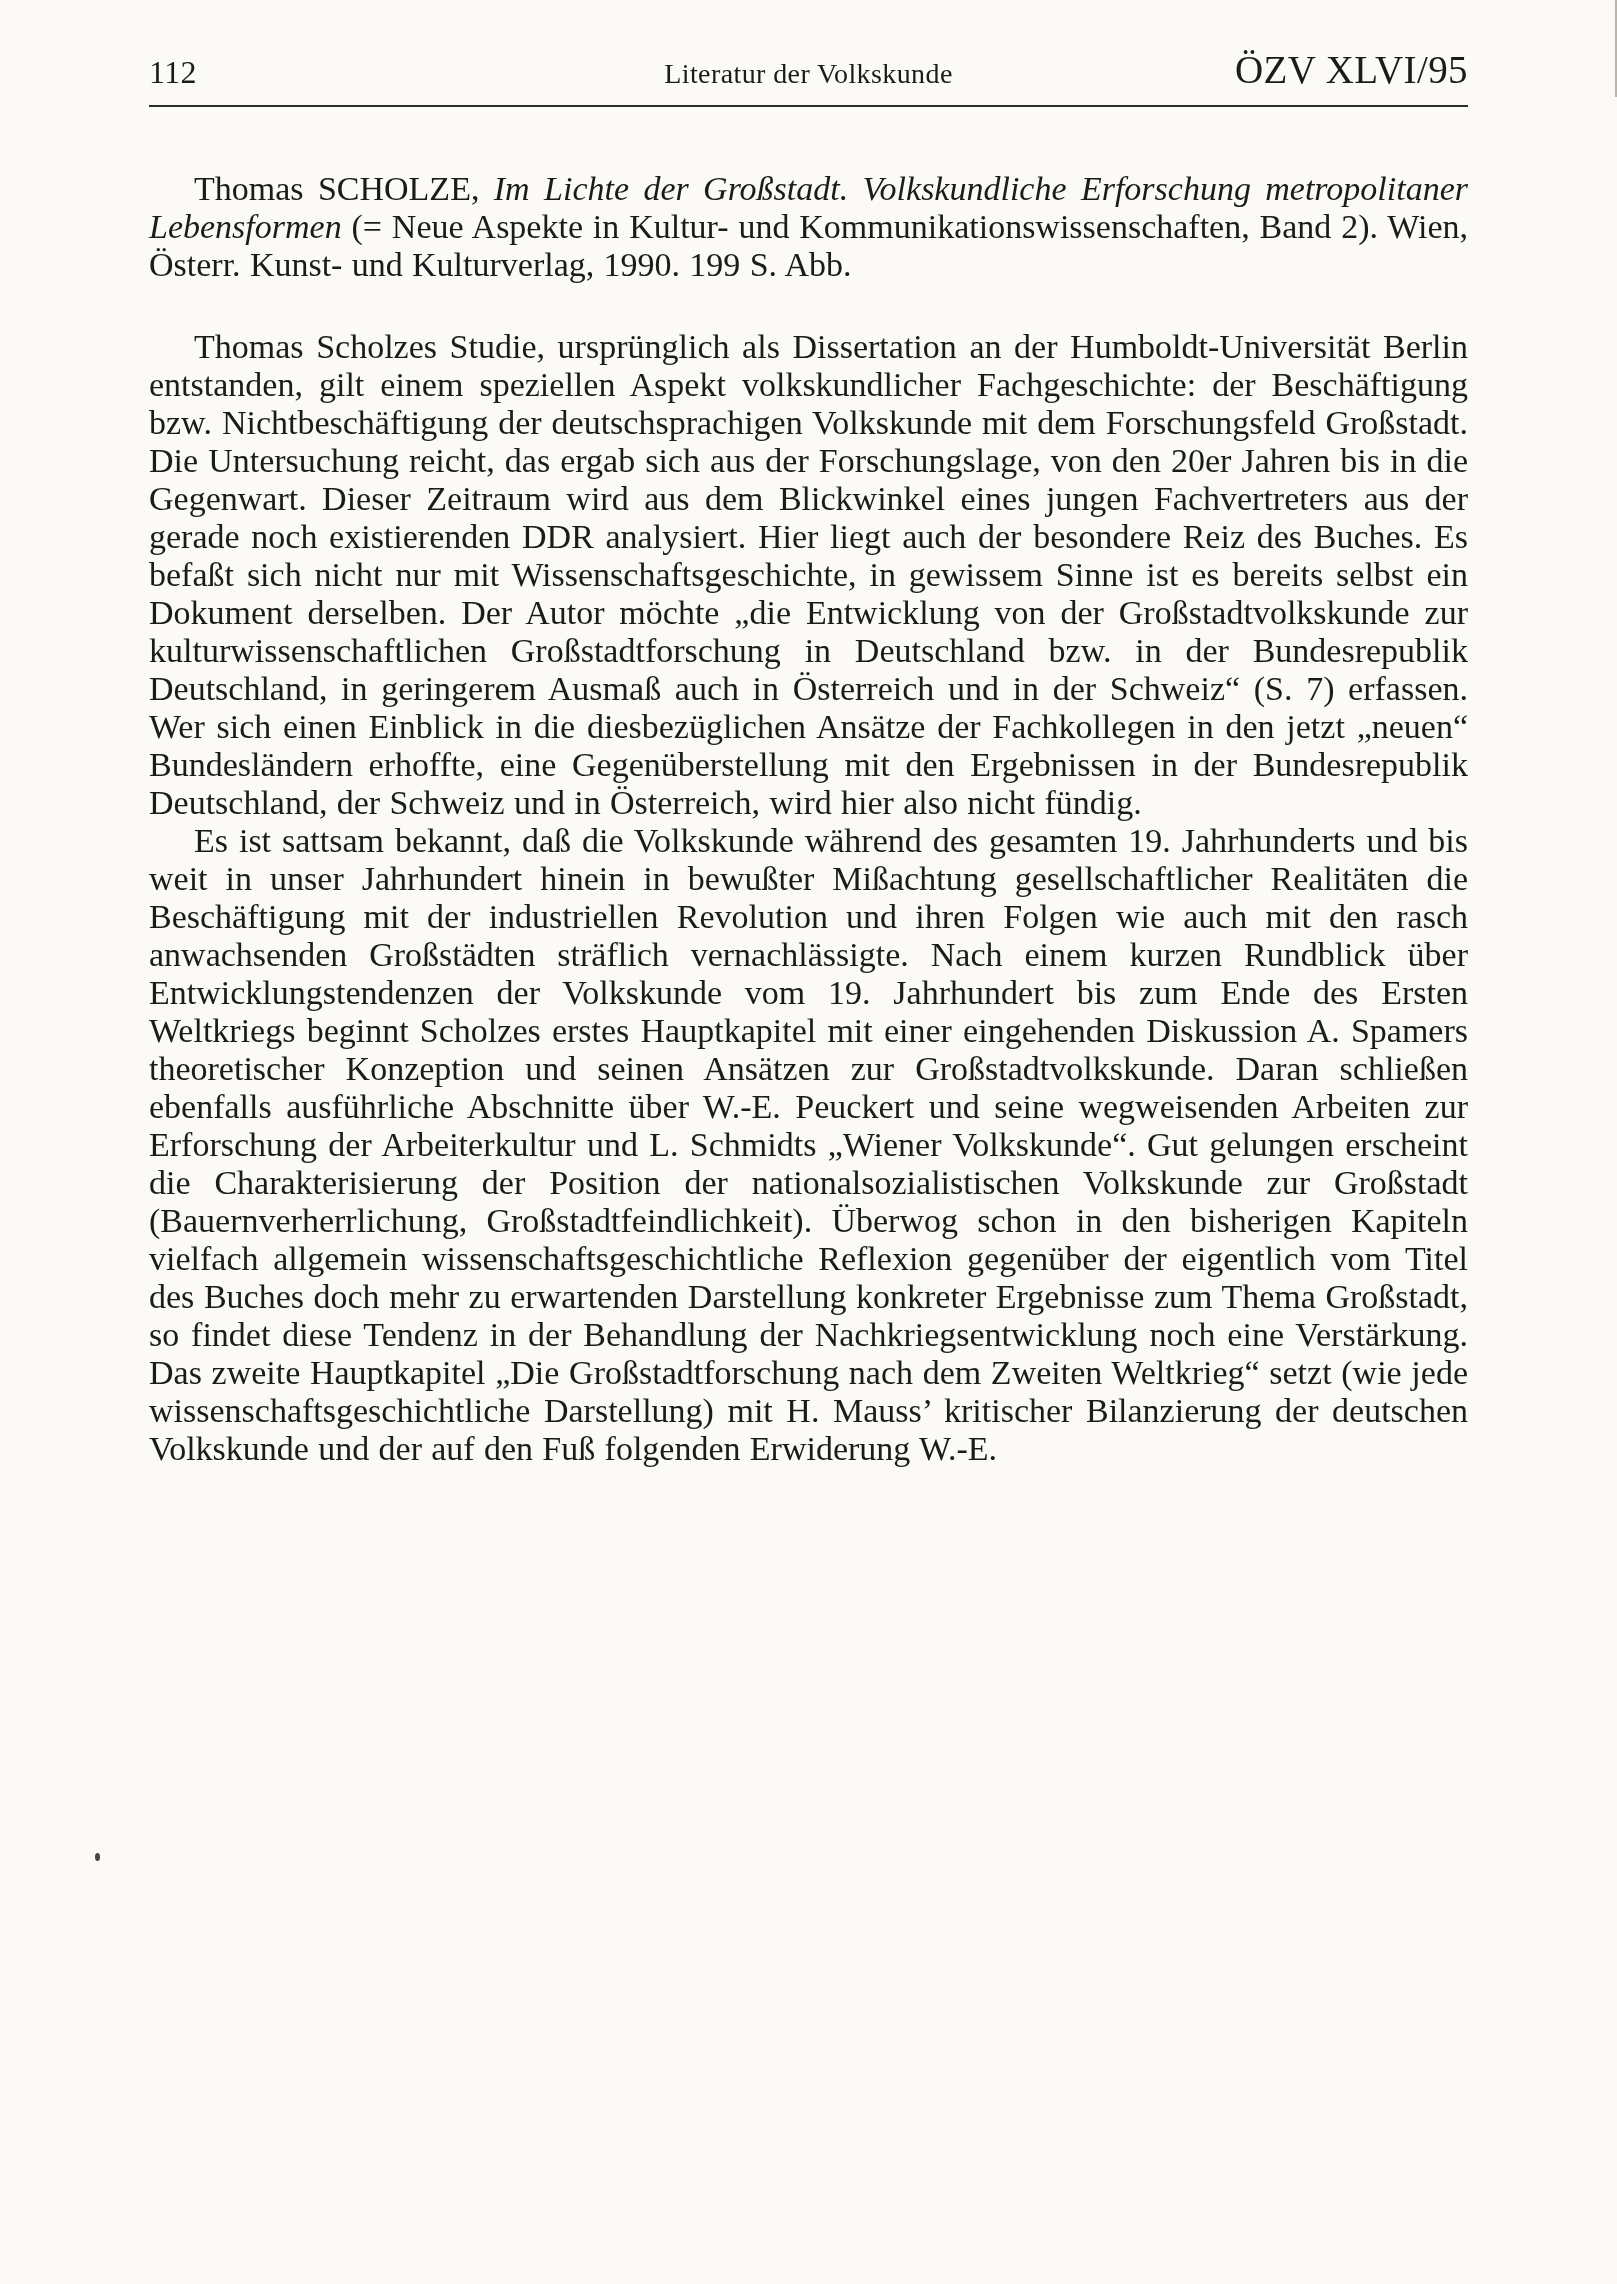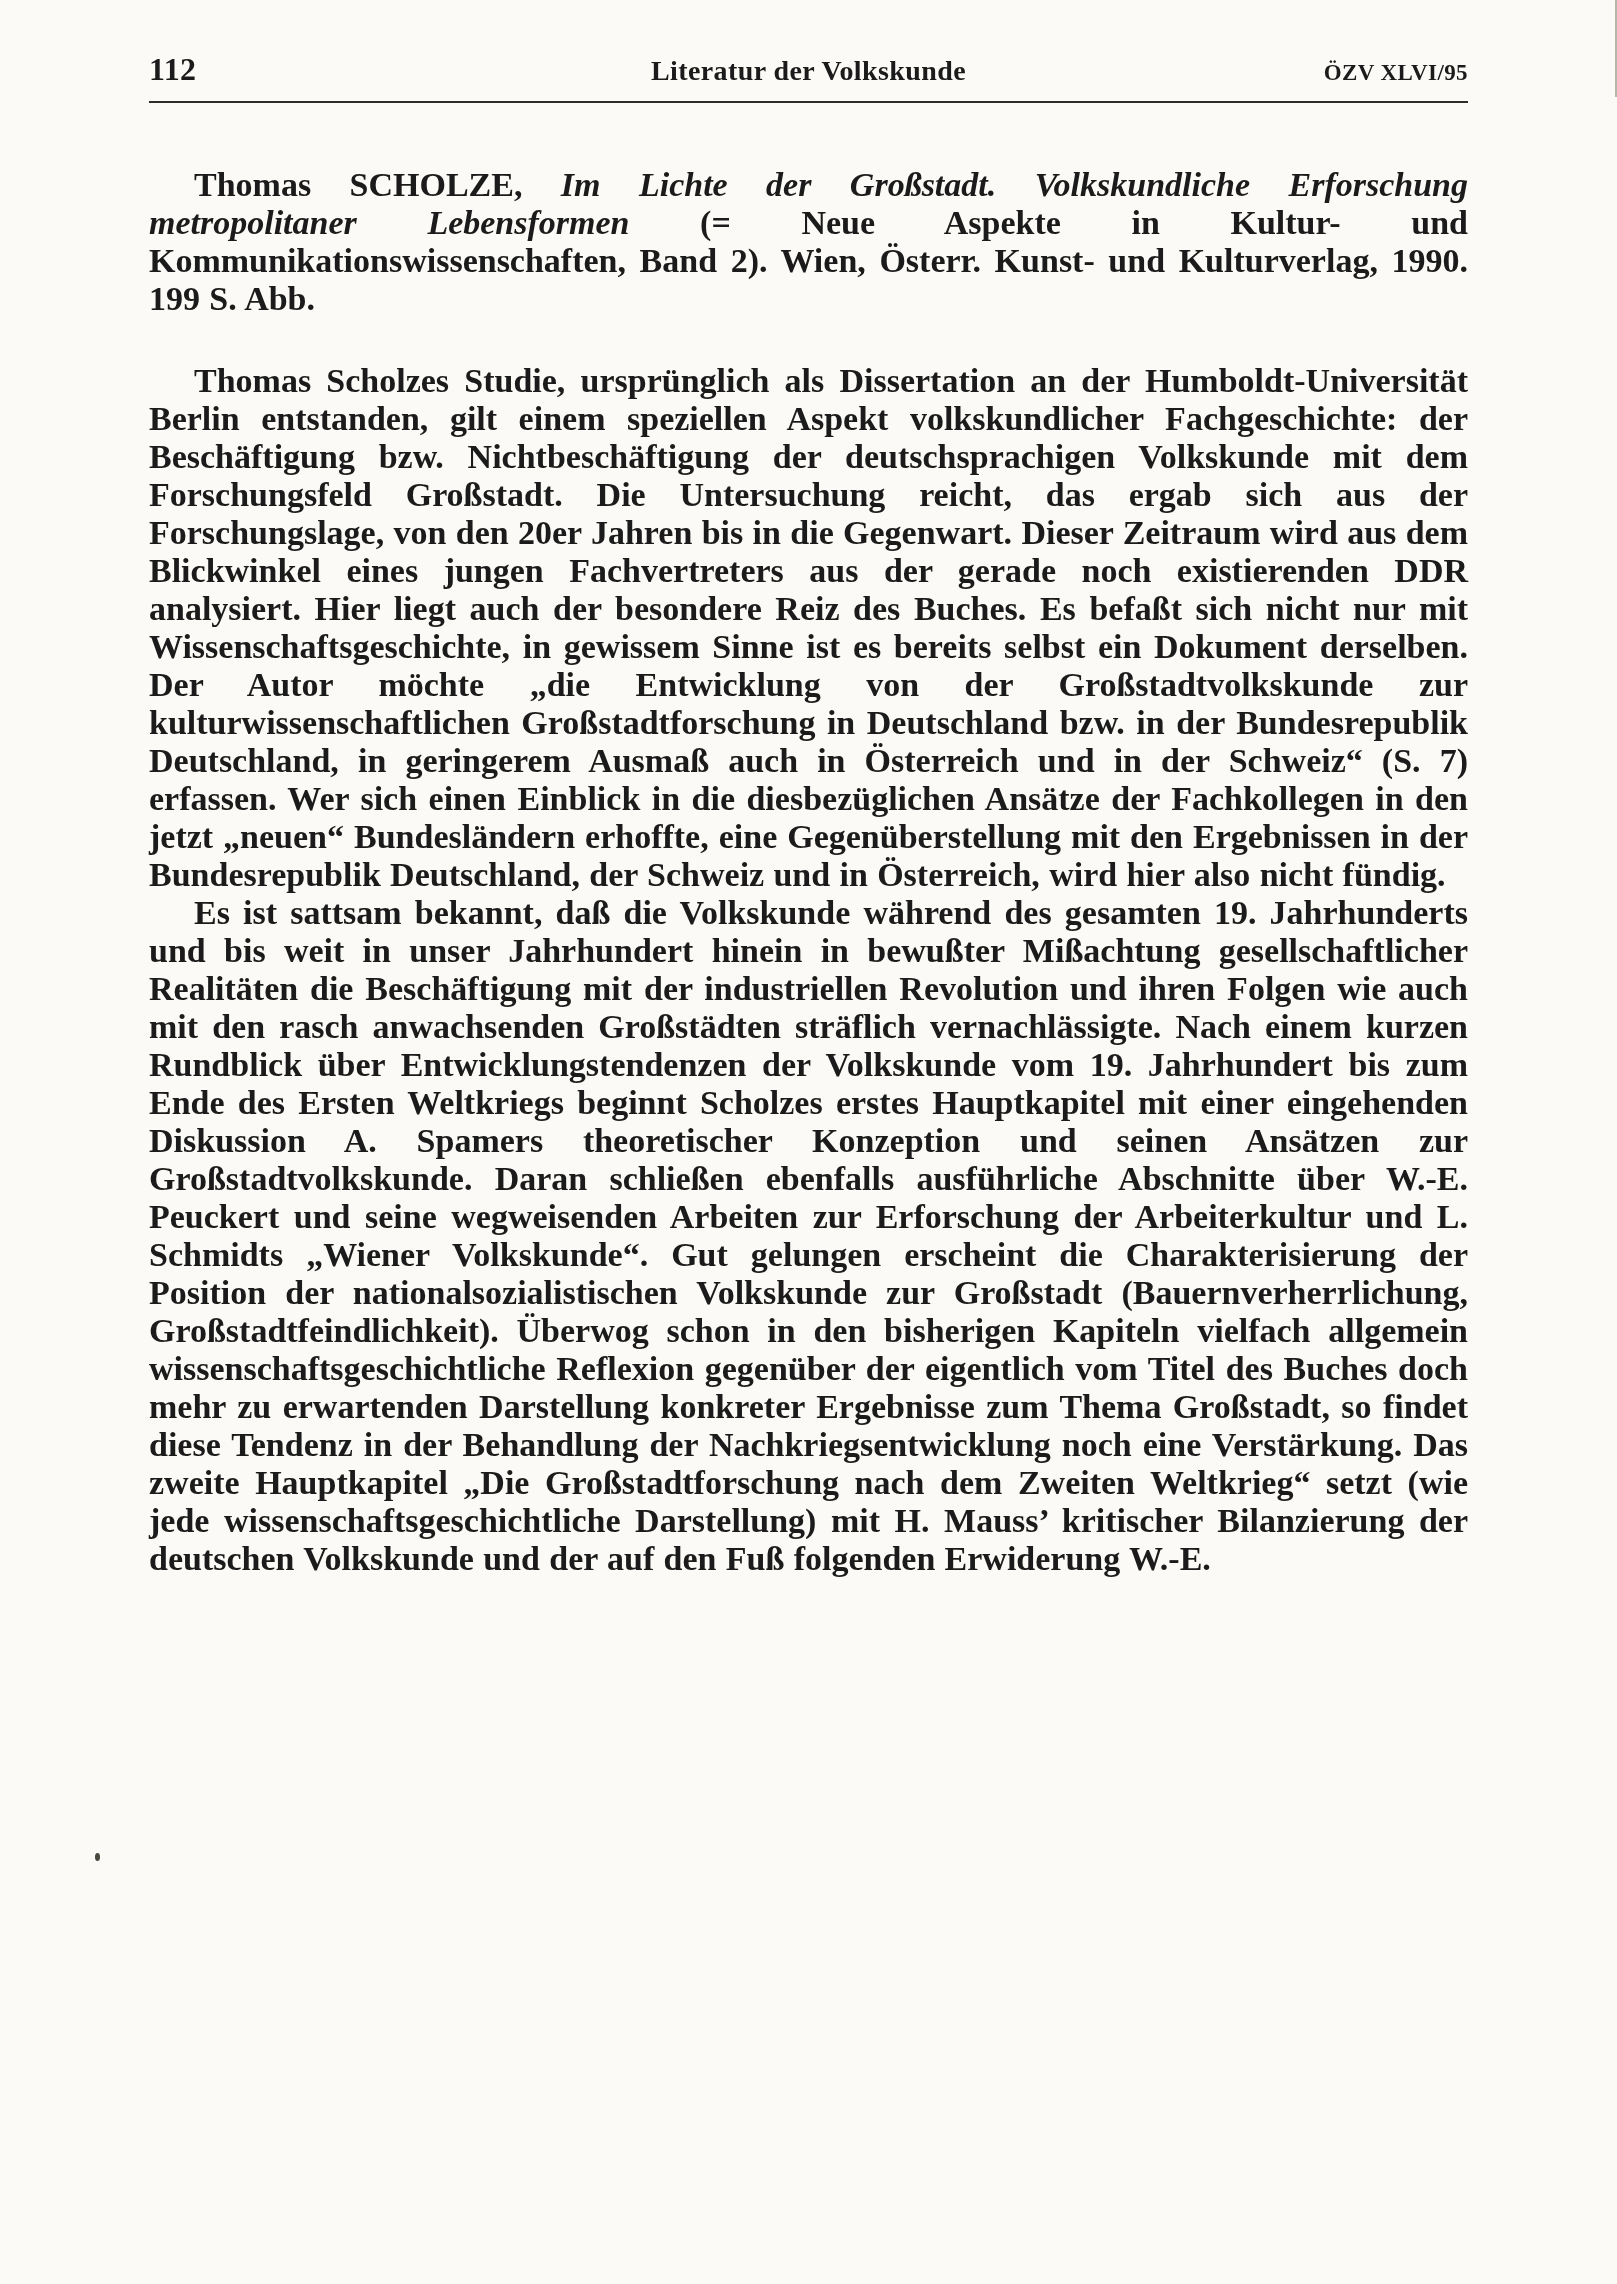--- a/index.html
+++ b/index.html
@@ -13,21 +13,20 @@
     font-family: "Liberation Serif", "DejaVu Serif", serif;
     color: #1b1b1b;
     -webkit-font-smoothing: antialiased;
     position: relative;
     overflow: hidden;
   }
   .page {
     width: 1617px;
     height: 1948px;
     box-sizing: border-box;
-    font-weight: bold;
   }
   .content {
     width: 1319px;
     margin: 0 auto;
     padding-top: 47px;
     box-sizing: border-box;
   }
   
   .page-header {
     display: grid;
@@ -40,21 +39,21 @@
     justify-self: start;
     font-size: 32px;
   }
   .running-title {
     justify-self: center;
     font-size: 28px;
     margin-top: 8px;
   }
   .journal-ref {
     justify-self: end;
-    font-size: 23px;
+    font-size: 39px;
   }
   .header-rule {
     margin-top: 13px;
     height: 0;
     border-top: 2.4px solid #2c2c2c;
   }
   main {
     margin-top: 63px;
   }
   p {

